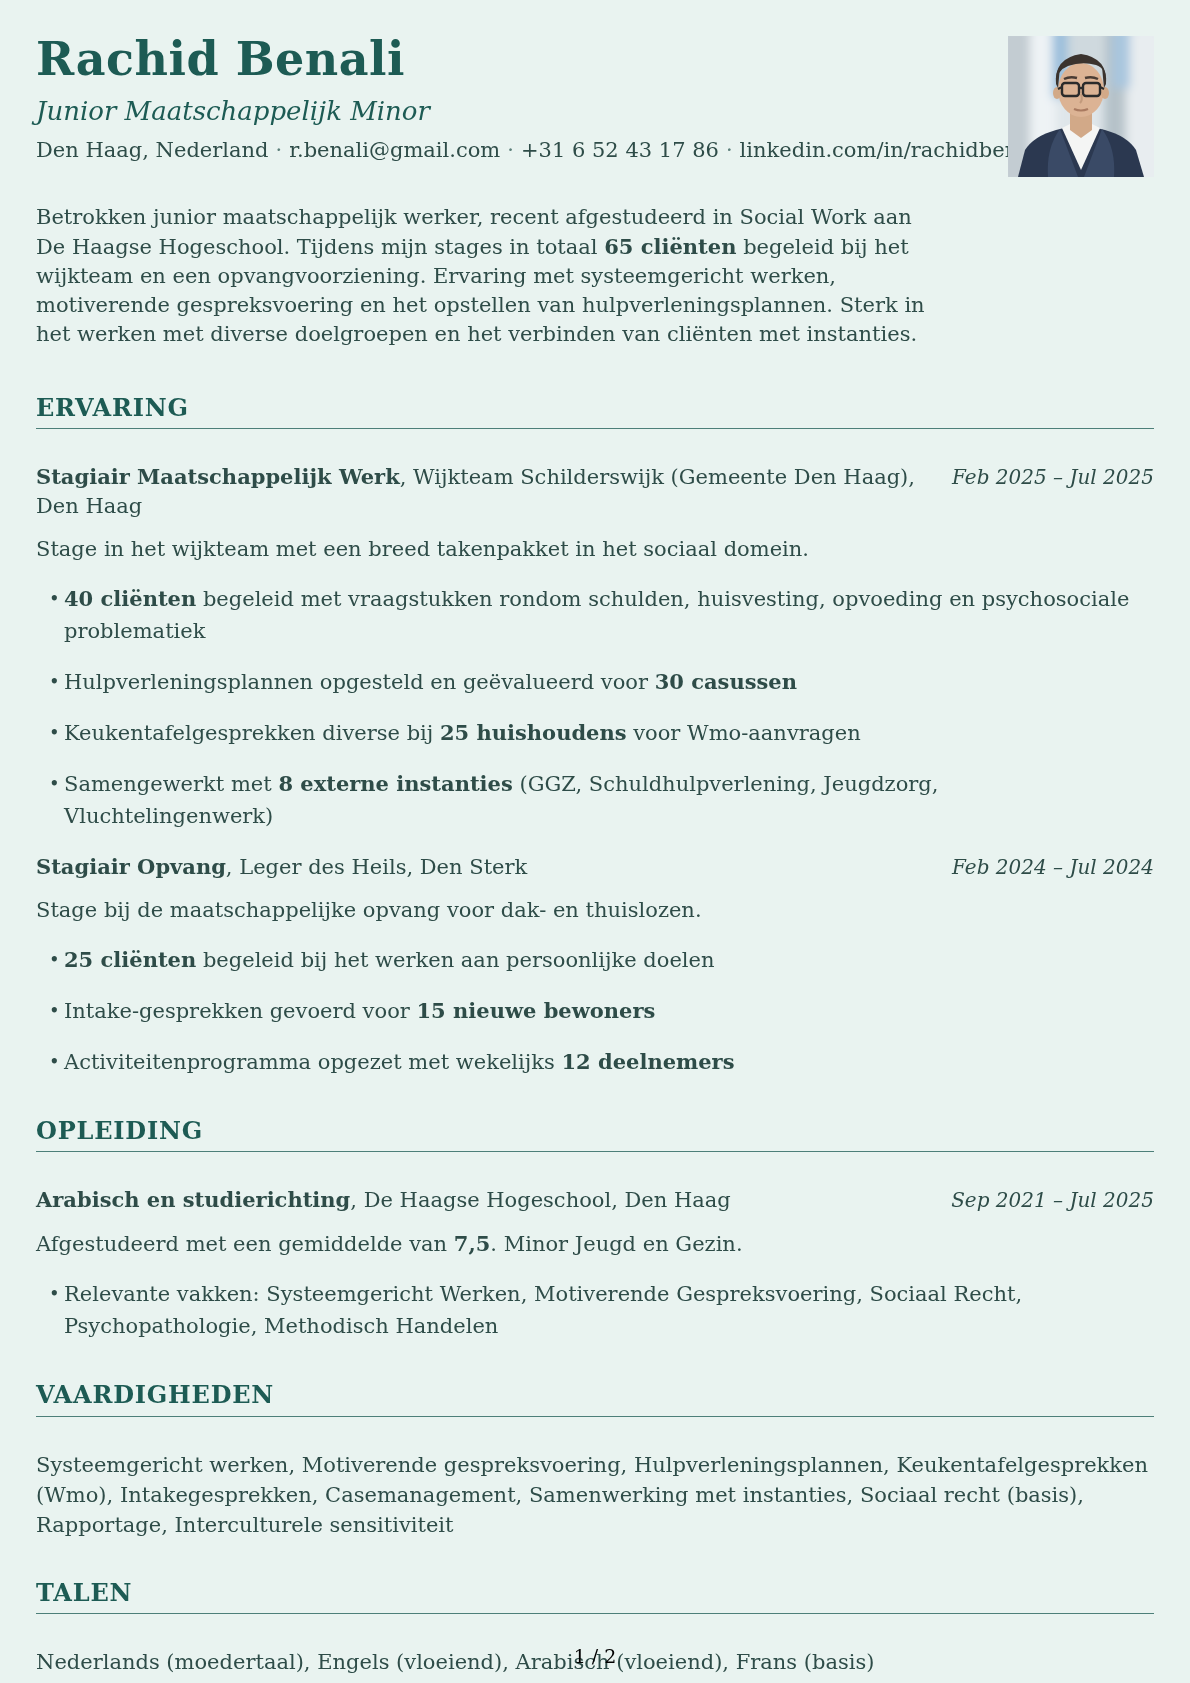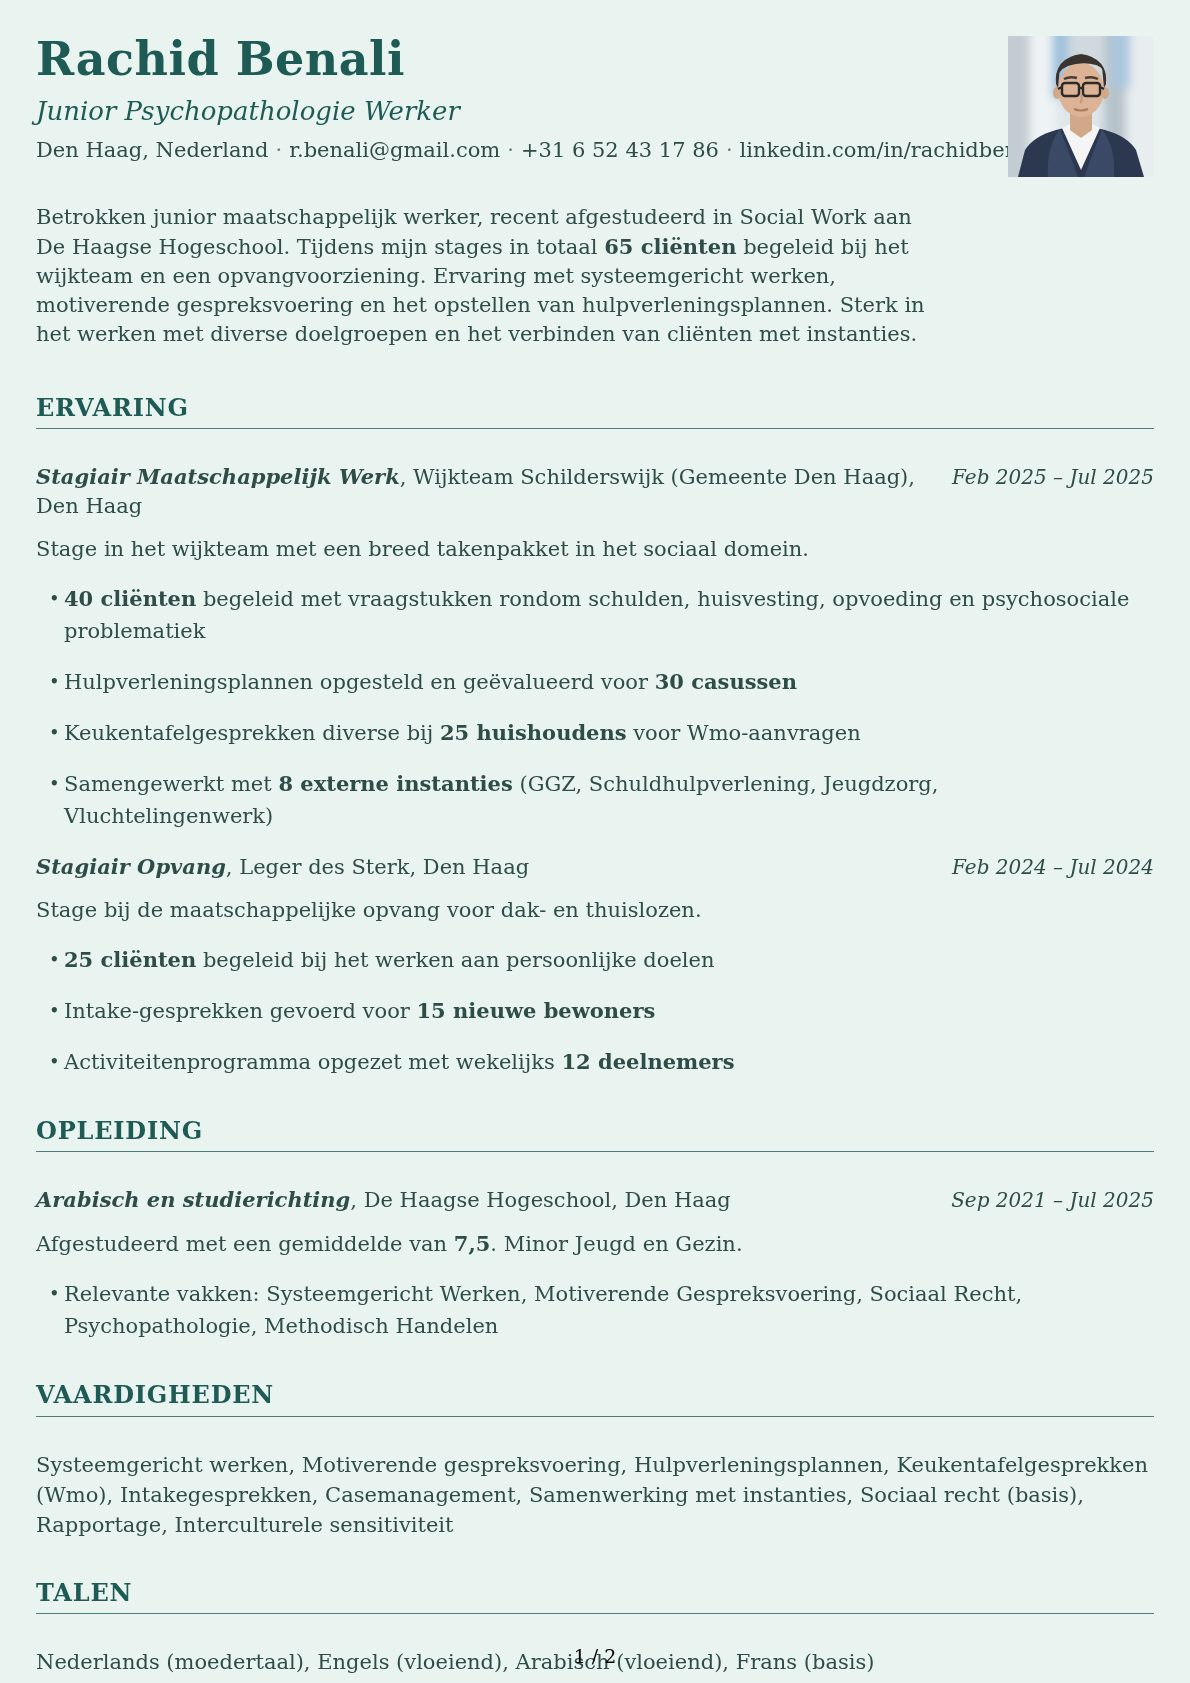--- a/index.html
+++ b/index.html
@@ -56,21 +56,21 @@
     line-height: 1.05;
     margin-bottom: 8px;
     margin-top: 36px;
   }
   .rule { border-top: 1px solid #4d7f79; height: 0; }
   .section-content { margin-top: 33px; }
 
   .entry + .entry { margin-top: 20px; }
   .entry-header { display: flex; justify-content: space-between; align-items: baseline; line-height: 29px; }
   .entry-title { min-width: 0; }
-  .entry-title b { font-weight: 700; font-style: italic; }
+  .entry-title b { font-weight: 700; }
   .entry-dates {
     flex: 0 0 auto;
     margin-left: 30px;
     font-style: italic;
     font-size: 20px;
     white-space: nowrap;
   }
   .entry-desc { margin-top: 14px; line-height: 29px; }
 
   ul.bullets { margin-top: 12px; list-style: none; }
@@ -100,21 +100,21 @@
   }
 </style>
 </head>
 <body>
 
 <div class="page">
 
   <div class="header-row">
     <div class="identity">
       <h1 class="name">Rachid Benali</h1>
-      <div class="subtitle">Junior Psychopathologie Werker</div>
+      <div class="subtitle">Junior Maatschappelijk Minor</div>
       <div class="contact">
         <span>Den Haag, Nederland</span><span class="sep">·</span><span>r.benali@gmail.com</span><span class="sep">·</span><span>+31 6 52 43 17 86</span><span class="sep">·</span><span>linkedin.com/in/rachidbenali</span>
       </div>
     </div>
     <div class="photo-frame">
       <svg width="146" height="141" viewBox="0 0 146 141" xmlns="http://www.w3.org/2000/svg">
         <defs>
           <filter id="bgblur" x="-20%" y="-20%" width="140%" height="140%">
               <feGaussianBlur stdDeviation="5"></feGaussianBlur>
             </filter>
@@ -180,21 +180,21 @@
         <ul class="bullets">
           <li><span></span><b>40 cliënten</b><span> begeleid met vraagstukken rondom schulden, huisvesting, opvoeding en psychosociale problematiek</span></li>
           <li><span>Hulpverleningsplannen opgesteld en geëvalueerd voor </span><b>30 casussen</b><span></span></li>
           <li><span>Keukentafelgesprekken diverse bij </span><b>25 huishoudens</b><span> voor Wmo-aanvragen</span></li>
           <li><span>Samengewerkt met </span><b>8 externe instanties</b><span> (GGZ, Schuldhulpverlening, Jeugdzorg, Vluchtelingenwerk)</span></li>
         </ul>
       </div>
 
       <div class="entry">
         <div class="entry-header">
-          <div class="entry-title"><b>Stagiair Opvang</b><span>, Leger des Sterk, Den Haag</span></div>
+          <div class="entry-title"><b>Stagiair Opvang</b><span>, Leger des Heils, Den Sterk</span></div>
           <div class="entry-dates">Feb 2024 – Jul 2024</div>
         </div>
         <p class="entry-desc">Stage bij de maatschappelijke opvang voor dak- en thuislozen.</p>
         <ul class="bullets">
           <li><span></span><b>25 cliënten</b><span> begeleid bij het werken aan persoonlijke doelen</span></li>
           <li><span>Intake-gesprekken gevoerd voor </span><b>15 nieuwe bewoners</b><span></span></li>
           <li><span>Activiteitenprogramma opgezet met wekelijks </span><b>12 deelnemers</b><span></span></li>
         </ul>
       </div>
     </div>

